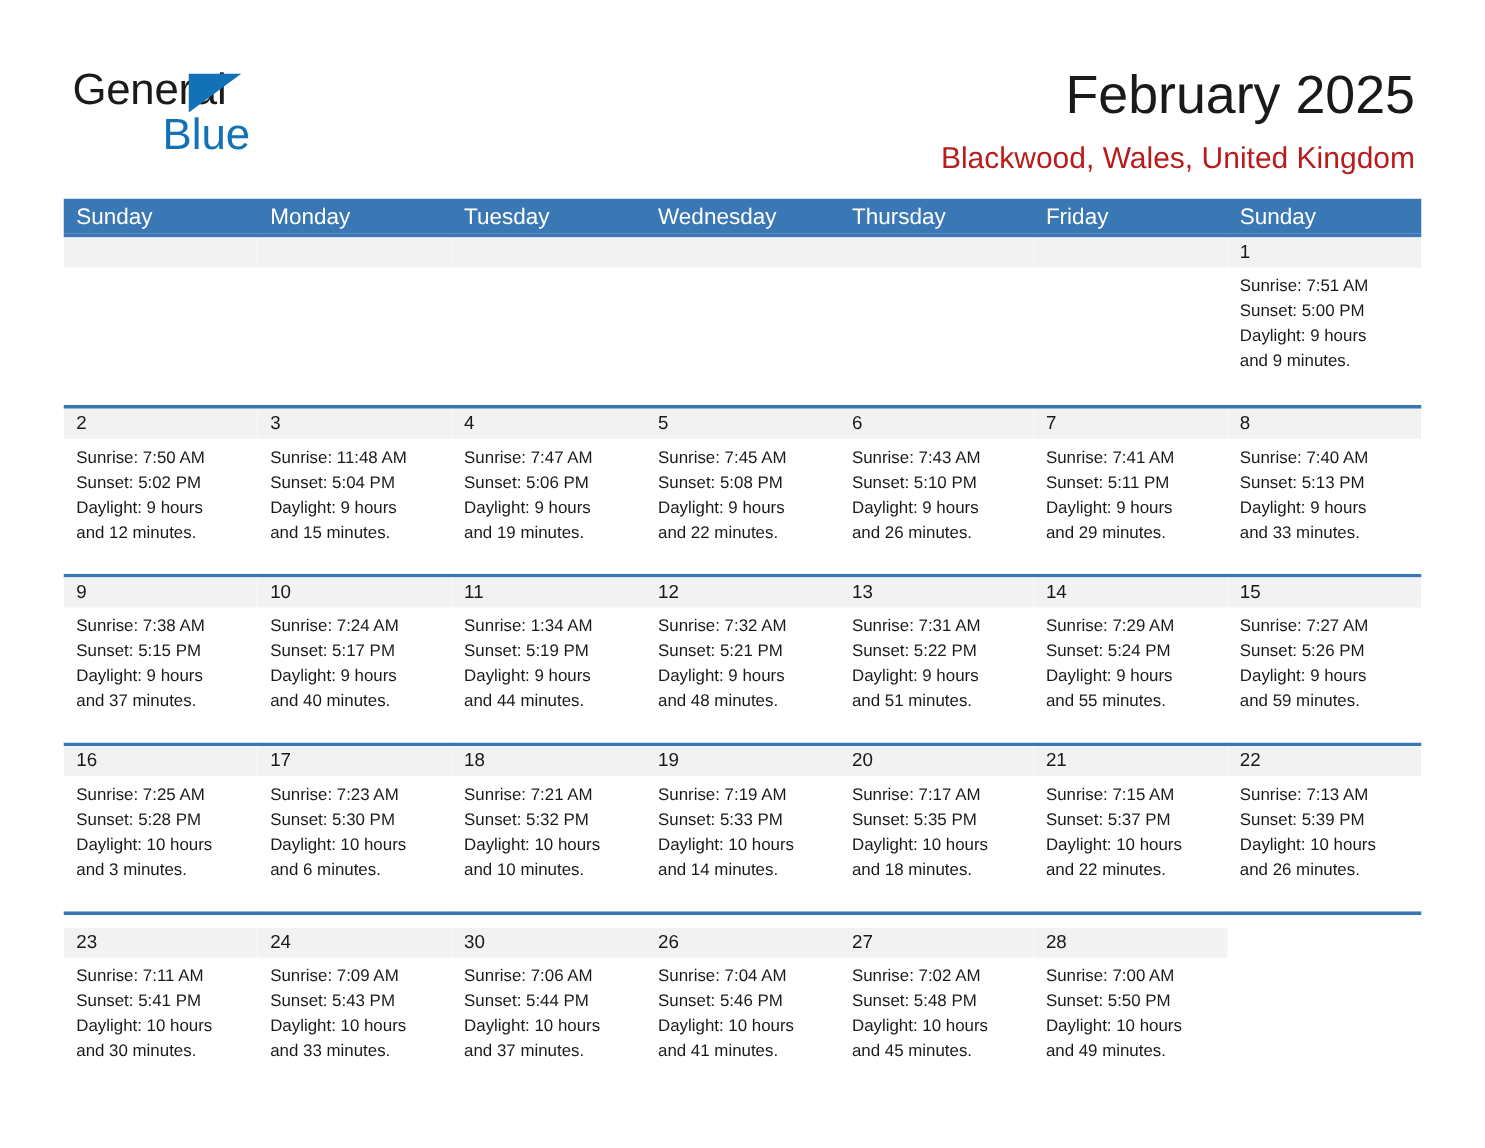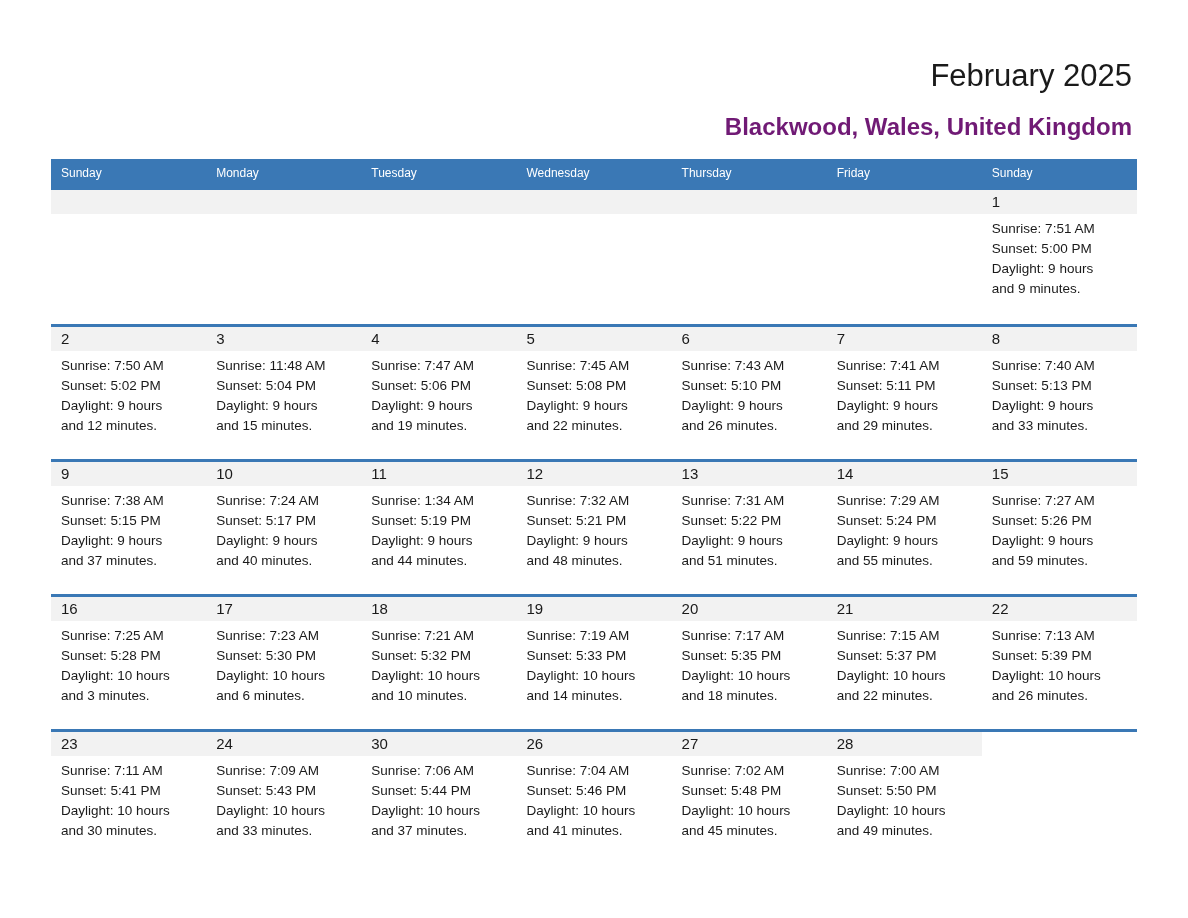--- a/index.html
+++ b/index.html
@@ -64,33 +64,33 @@
     color: #1272b5;
     font-family: "Liberation Sans", sans-serif;
   }
   .title-block {
     position: absolute;
     right: 56px;
     top: 50px;
     text-align: right;
   }
   .cal-title {
-    font-size: 31px;
+    font-size: 43px;
     line-height: 52px;
     color: #1a1a1a;
     font-weight: normal;
     margin: 0;
     white-space: nowrap;
   }
   .cal-subtitle {
     font-size: 24px;
     line-height: 30px;
-    color: #701a75;
+    color: #b91c1c;
     margin: 10px 0 0 0;
-    font-weight: bold;
+    font-weight: normal;
     white-space: nowrap;
   }
 
   
   .calendar {
     position: absolute;
     left: 51px;
     top: 159px;
     width: 1086px;
   }
@@ -98,34 +98,34 @@
     display: flex;
     width: 1086px;
     height: 28px;
     background: #3a78b5;
   }
   .dow-cell {
     flex: 1 1 0;
     box-sizing: border-box;
     padding: 4px 0 0 10px;
     color: #ffffff;
-    font-size: 12px;
+    font-size: 18px;
     line-height: 20px;
     white-space: nowrap;
   }
 
   .week-row {
     display: flex;
     width: 1086px;
     border-top: 3px solid #3a78b5;
     box-sizing: border-box;
   }
   .week-row.week-1 { height: 137px; }
   .week-row.week-n { height: 135px; }
-  .week-row.week-last { height: 131px; border-bottom: none; }
+  .week-row.week-last { height: 131px; border-bottom: none; align-items: center; }
 
   .day-cell {
     flex: 1 1 0;
     box-sizing: border-box;
     position: relative;
     background: #ffffff;
     overflow: hidden;
   }
   .day-cell.filled .daynum-band {
     background: #f2f2f2;
@@ -156,20 +156,25 @@
     background: #f2f2f2;
   }
 </style>
 </head>
 <body>
 
 <div class="page">
 
   <div class="header">
 
+    <div class="logo">
+      <span class="logo-general">General</span>
+      <span class="logo-triangle"></span>
+      <span class="logo-blue">Blue</span>
+    </div>
 
     <div class="title-block">
       <h1 class="cal-title">February 2025</h1>
       <h2 class="cal-subtitle">Blackwood, Wales, United Kingdom</h2>
     </div>
 
   </div>
 
   <div class="calendar">
 

